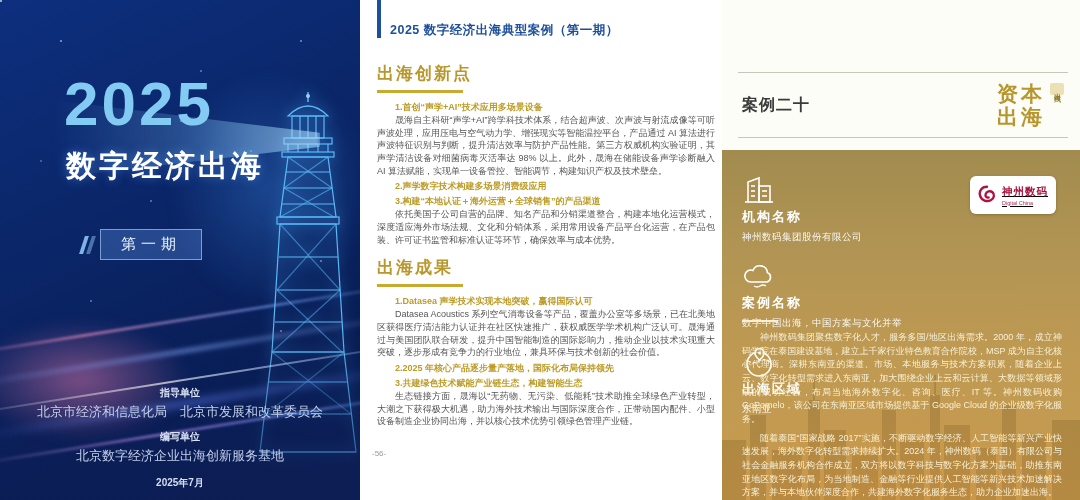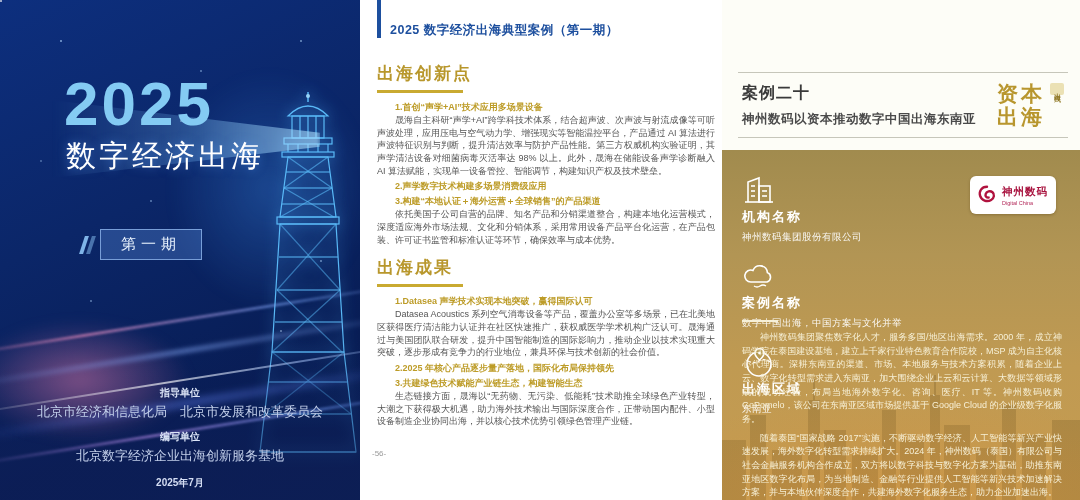--- a/index.html
+++ b/index.html
@@ -30,21 +30,21 @@
     background:radial-gradient(ellipse, rgba(235,125,175,.5), transparent 65%); filter:blur(7px); }
   .streaks { position:absolute; left:-50px; bottom:20px; width:480px; height:190px; transform:rotate(-9deg); }
   .streaks i { position:absolute; left:0; display:block; width:100%; }
   .s1 { top:28px; height:3px; background:linear-gradient(90deg,transparent,rgba(255,150,200,.55) 30%,rgba(130,170,255,.5) 70%,transparent); filter:blur(1px); }
   .s2 { top:58px; height:5px; background:linear-gradient(90deg,transparent,rgba(140,175,255,.5) 50%,transparent); filter:blur(2px); }
   .s3 { top:88px; height:2px; background:linear-gradient(90deg,transparent,rgba(255,255,255,.65) 45%,rgba(170,200,255,.5) 75%,transparent); }
   .s4 { top:108px; height:9px; background:linear-gradient(90deg,transparent,rgba(95,125,235,.4) 50%,transparent); filter:blur(3px); }
   .s5 { top:138px; height:3px; background:linear-gradient(90deg,transparent,rgba(205,155,255,.5) 40%,rgba(120,160,255,.45) 75%,transparent); filter:blur(1px); }
   .cover-year { position:absolute; left:64px; top:68px; font-size:62px; font-weight:bold;
     color:#84cbf3; letter-spacing:3px; }
-  .cover-t1 { position:absolute; left:66px; top:136px; font-size:30px; font-weight:normal;
+  .cover-t1 { position:absolute; left:66px; top:146px; font-size:30px; font-weight:bold;
     color:#ffffff; letter-spacing:3px; text-shadow:0 0 10px rgba(90,160,255,.5); }
   .cover-t2 { position:absolute; left:66px; top:190px; font-size:30px; font-weight:bold;
     color:#ffffff; letter-spacing:3px; text-shadow:0 0 10px rgba(90,160,255,.5); }
   .badge-ticks { position:absolute; left:82px; top:236px; }
   .badge-ticks i { display:inline-block; width:4px; height:18px; margin-right:3px;
     background:#7fb4e8; transform:skewX(-18deg); }
   .badge-ticks i:last-child { opacity:.55; }
   .issue-badge { position:absolute; left:100px; top:229px; padding:5px 20px;
     background:rgba(90,140,220,.35); border:1px solid rgba(165,205,255,.65);
     color:#eaf4ff; font-size:15px; letter-spacing:5px; }
@@ -84,21 +84,21 @@
   .gold-haze { position:absolute; inset:0;
     background:radial-gradient(ellipse 130% 65% at 50% 108%, rgba(216,140,58,.4), transparent 62%); }
   .city { position:absolute; left:0; bottom:0; width:100%; height:130px; opacity:.25; }
   .info { position:absolute; left:20px; top:24px; }
   .info-row { display:flex; align-items:flex-start; margin-bottom:16px;flex-direction:column; }
   .info-icon { width:34px; height:34px; flex:0 0 34px; margin-right:13px; }
   .info-label { font-size:13px; font-weight:bold; color:#ffffff; letter-spacing:2px; }
   .info-value { font-size:9.5px; color:rgba(255,255,255,.93); margin-top:5px; letter-spacing:.5px; }
   .logo-box { position:absolute; right:24px; top:26px; width:86px; height:38px; background:#fff;
     border-radius:6px; display:flex; align-items:center; padding:3px 6px;
-    box-shadow:0 1px 3px rgba(60,40,0,.3); }
+    box-shadow:0 1px 3px rgba(60,40,0,.3);text-decoration:underline; }
   .logo-text { margin-left:4px; }
   .logo-cn { font-size:10.5px; font-weight:bold; color:#a8123e; letter-spacing:1px; }
   .logo-en { font-size:5.5px; color:#b3295a; margin-top:1px; }
   .bg-sec { position:absolute; left:20px; top:166px; width:320px; }
   .bg-title { font-size:15px; font-weight:bold; color:#5d4a12; letter-spacing:2px; }
   .bg-underline { width:36px; height:2px; background:#f6f0d8; margin:4px 0 9px; }
   .bg-p { font-size:9px; color:#f7f0d6; line-height:1.52; text-indent:2em;
     text-align:justify; margin-bottom:5px; }
 </style>
 </head>
@@ -198,21 +198,20 @@
     <div class="item-b">生态链接方面，晟海以“无药物、无污染、低能耗”技术助推全球绿色产业转型，大潮之下获得极大机遇，助力海外技术输出与国际深度合作，正带动国内配件、小型设备制造企业协同出海，并以核心技术优势引领绿色管理产业链。</div>
   </div>
 
   <div class="page-num">-56-</div>
 </div>
 
 <div class="page casepage">
   <div class="case-head">
     <div>
       <div class="case-no">案例二十</div>
-      <div class="case-title">神州数码以资本推动数字中国出海东南亚</div>
     </div>
     <div class="mode-wrap">
       <div class="mode">
         <div>资本</div>
         <div>出海</div>
       </div>
       <div class="mode-side">出海模式</div>
     </div>
   </div>
 

